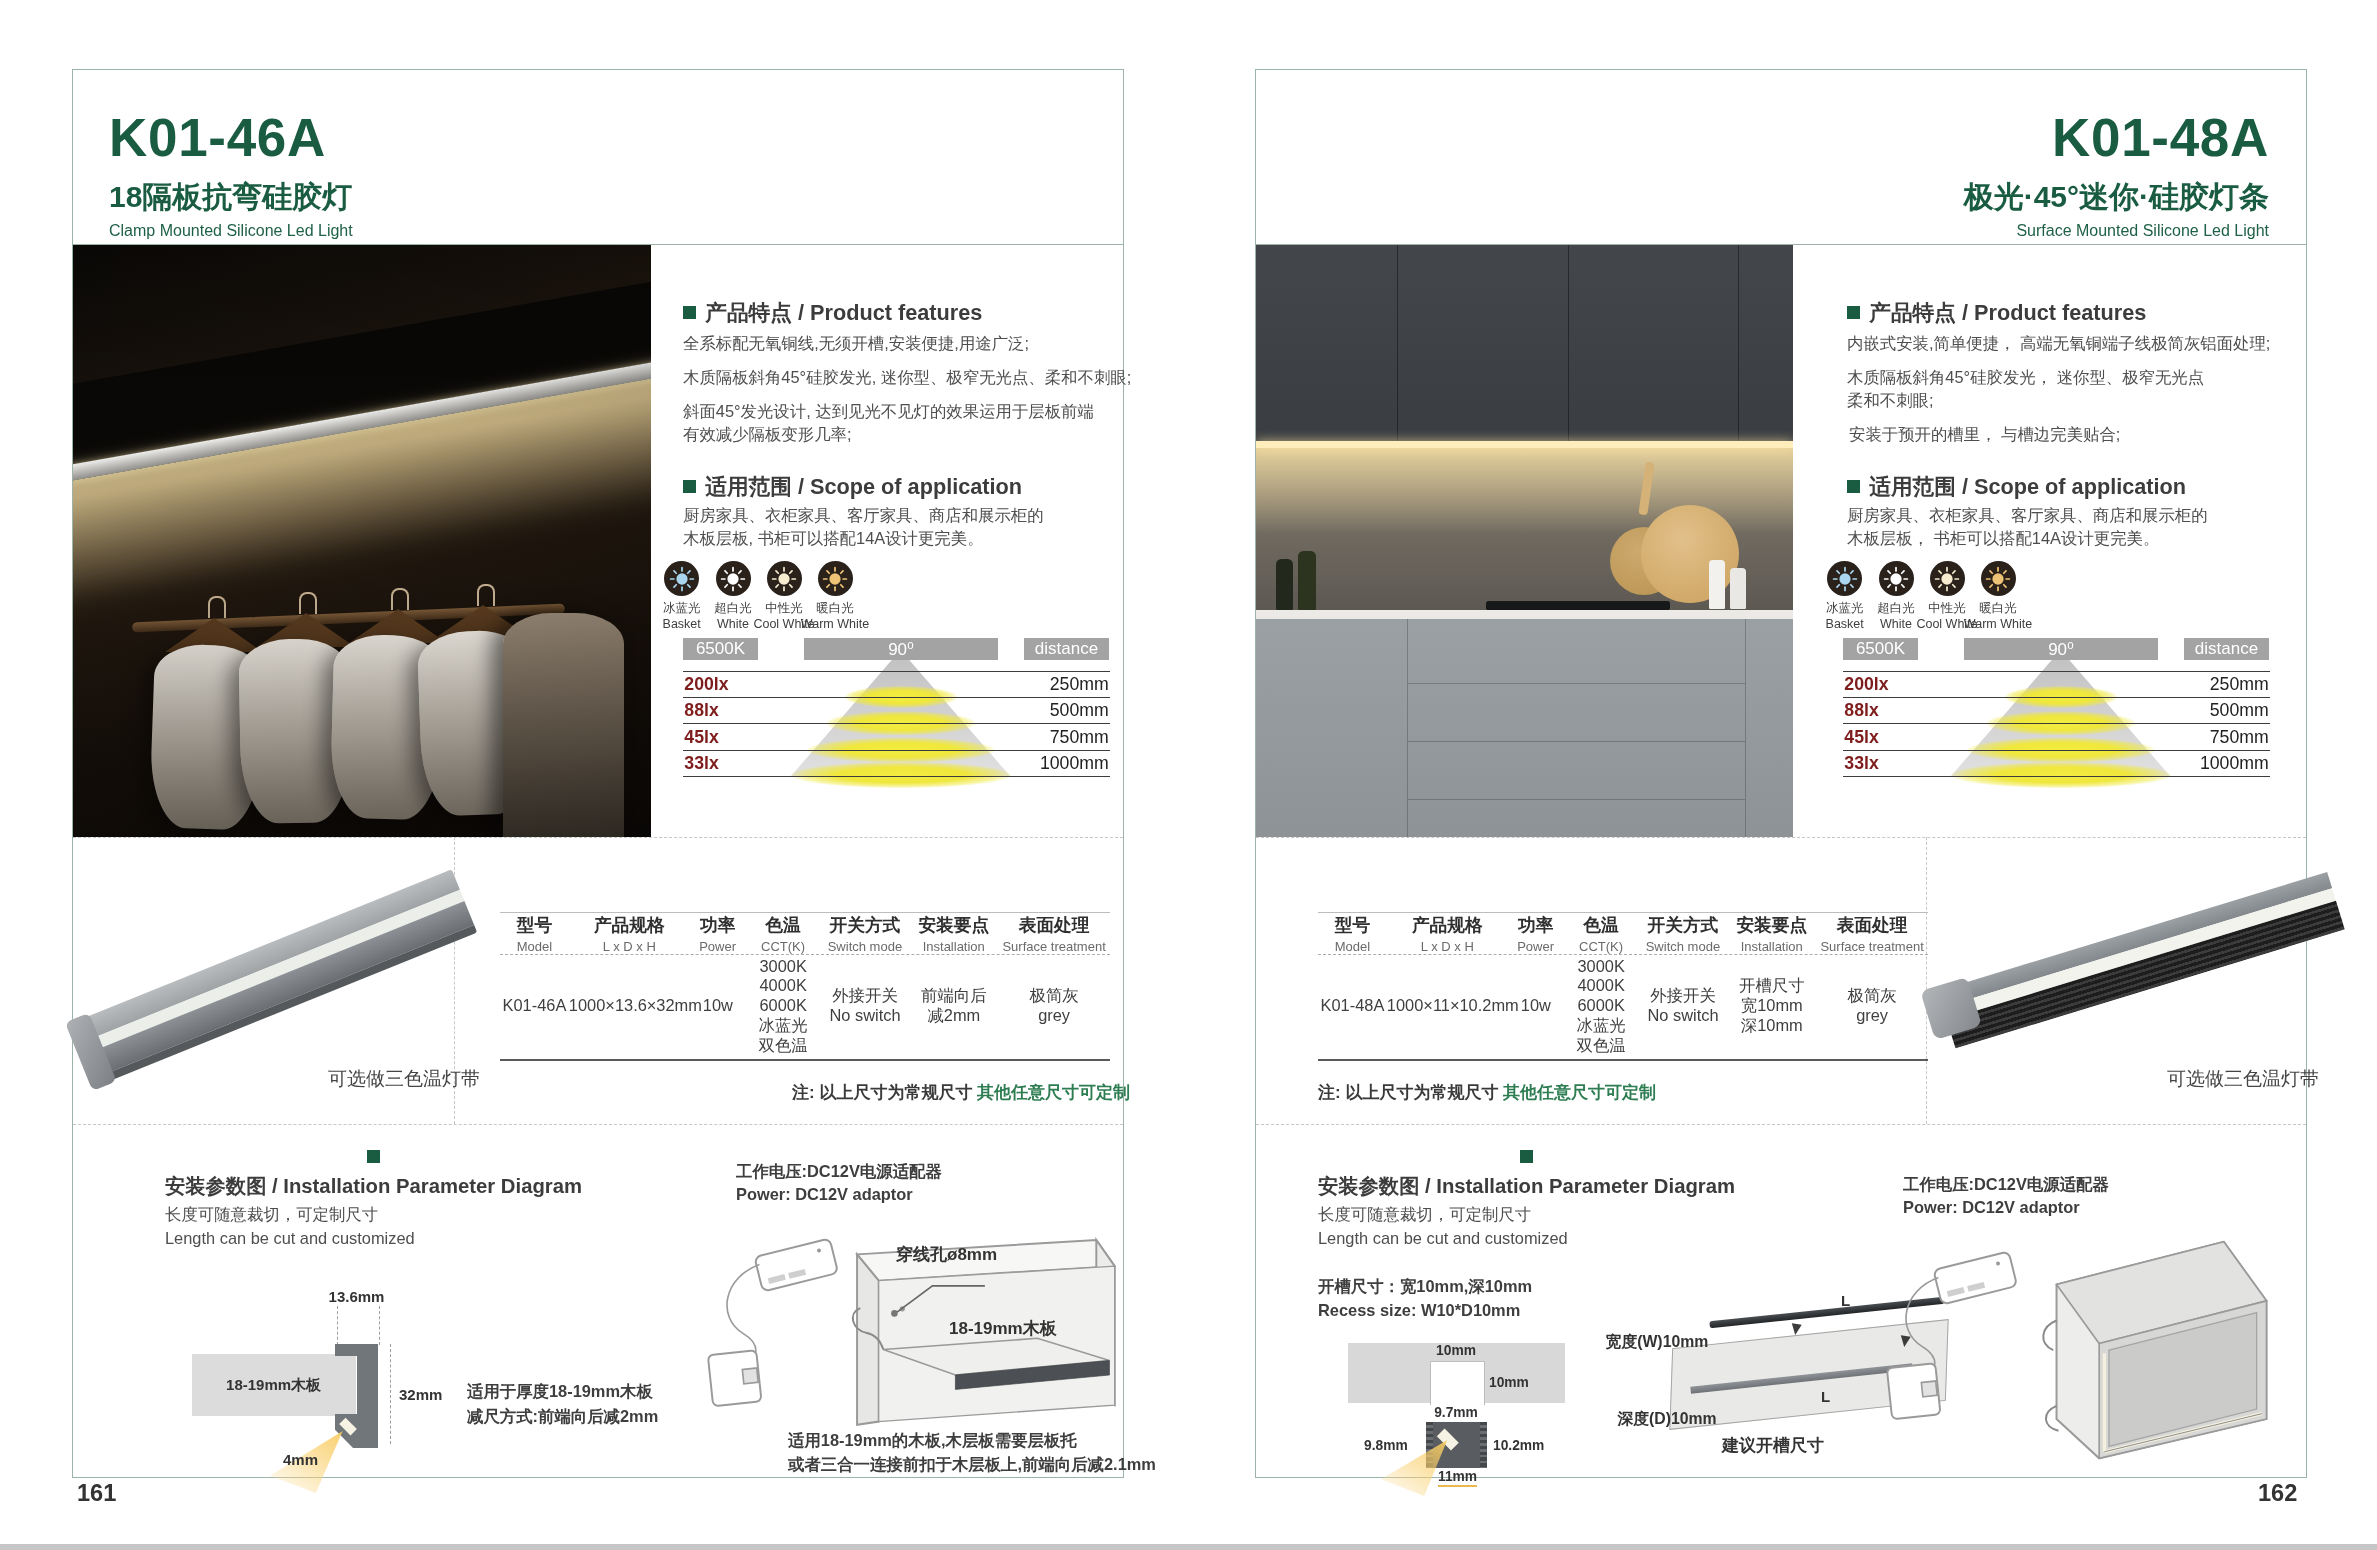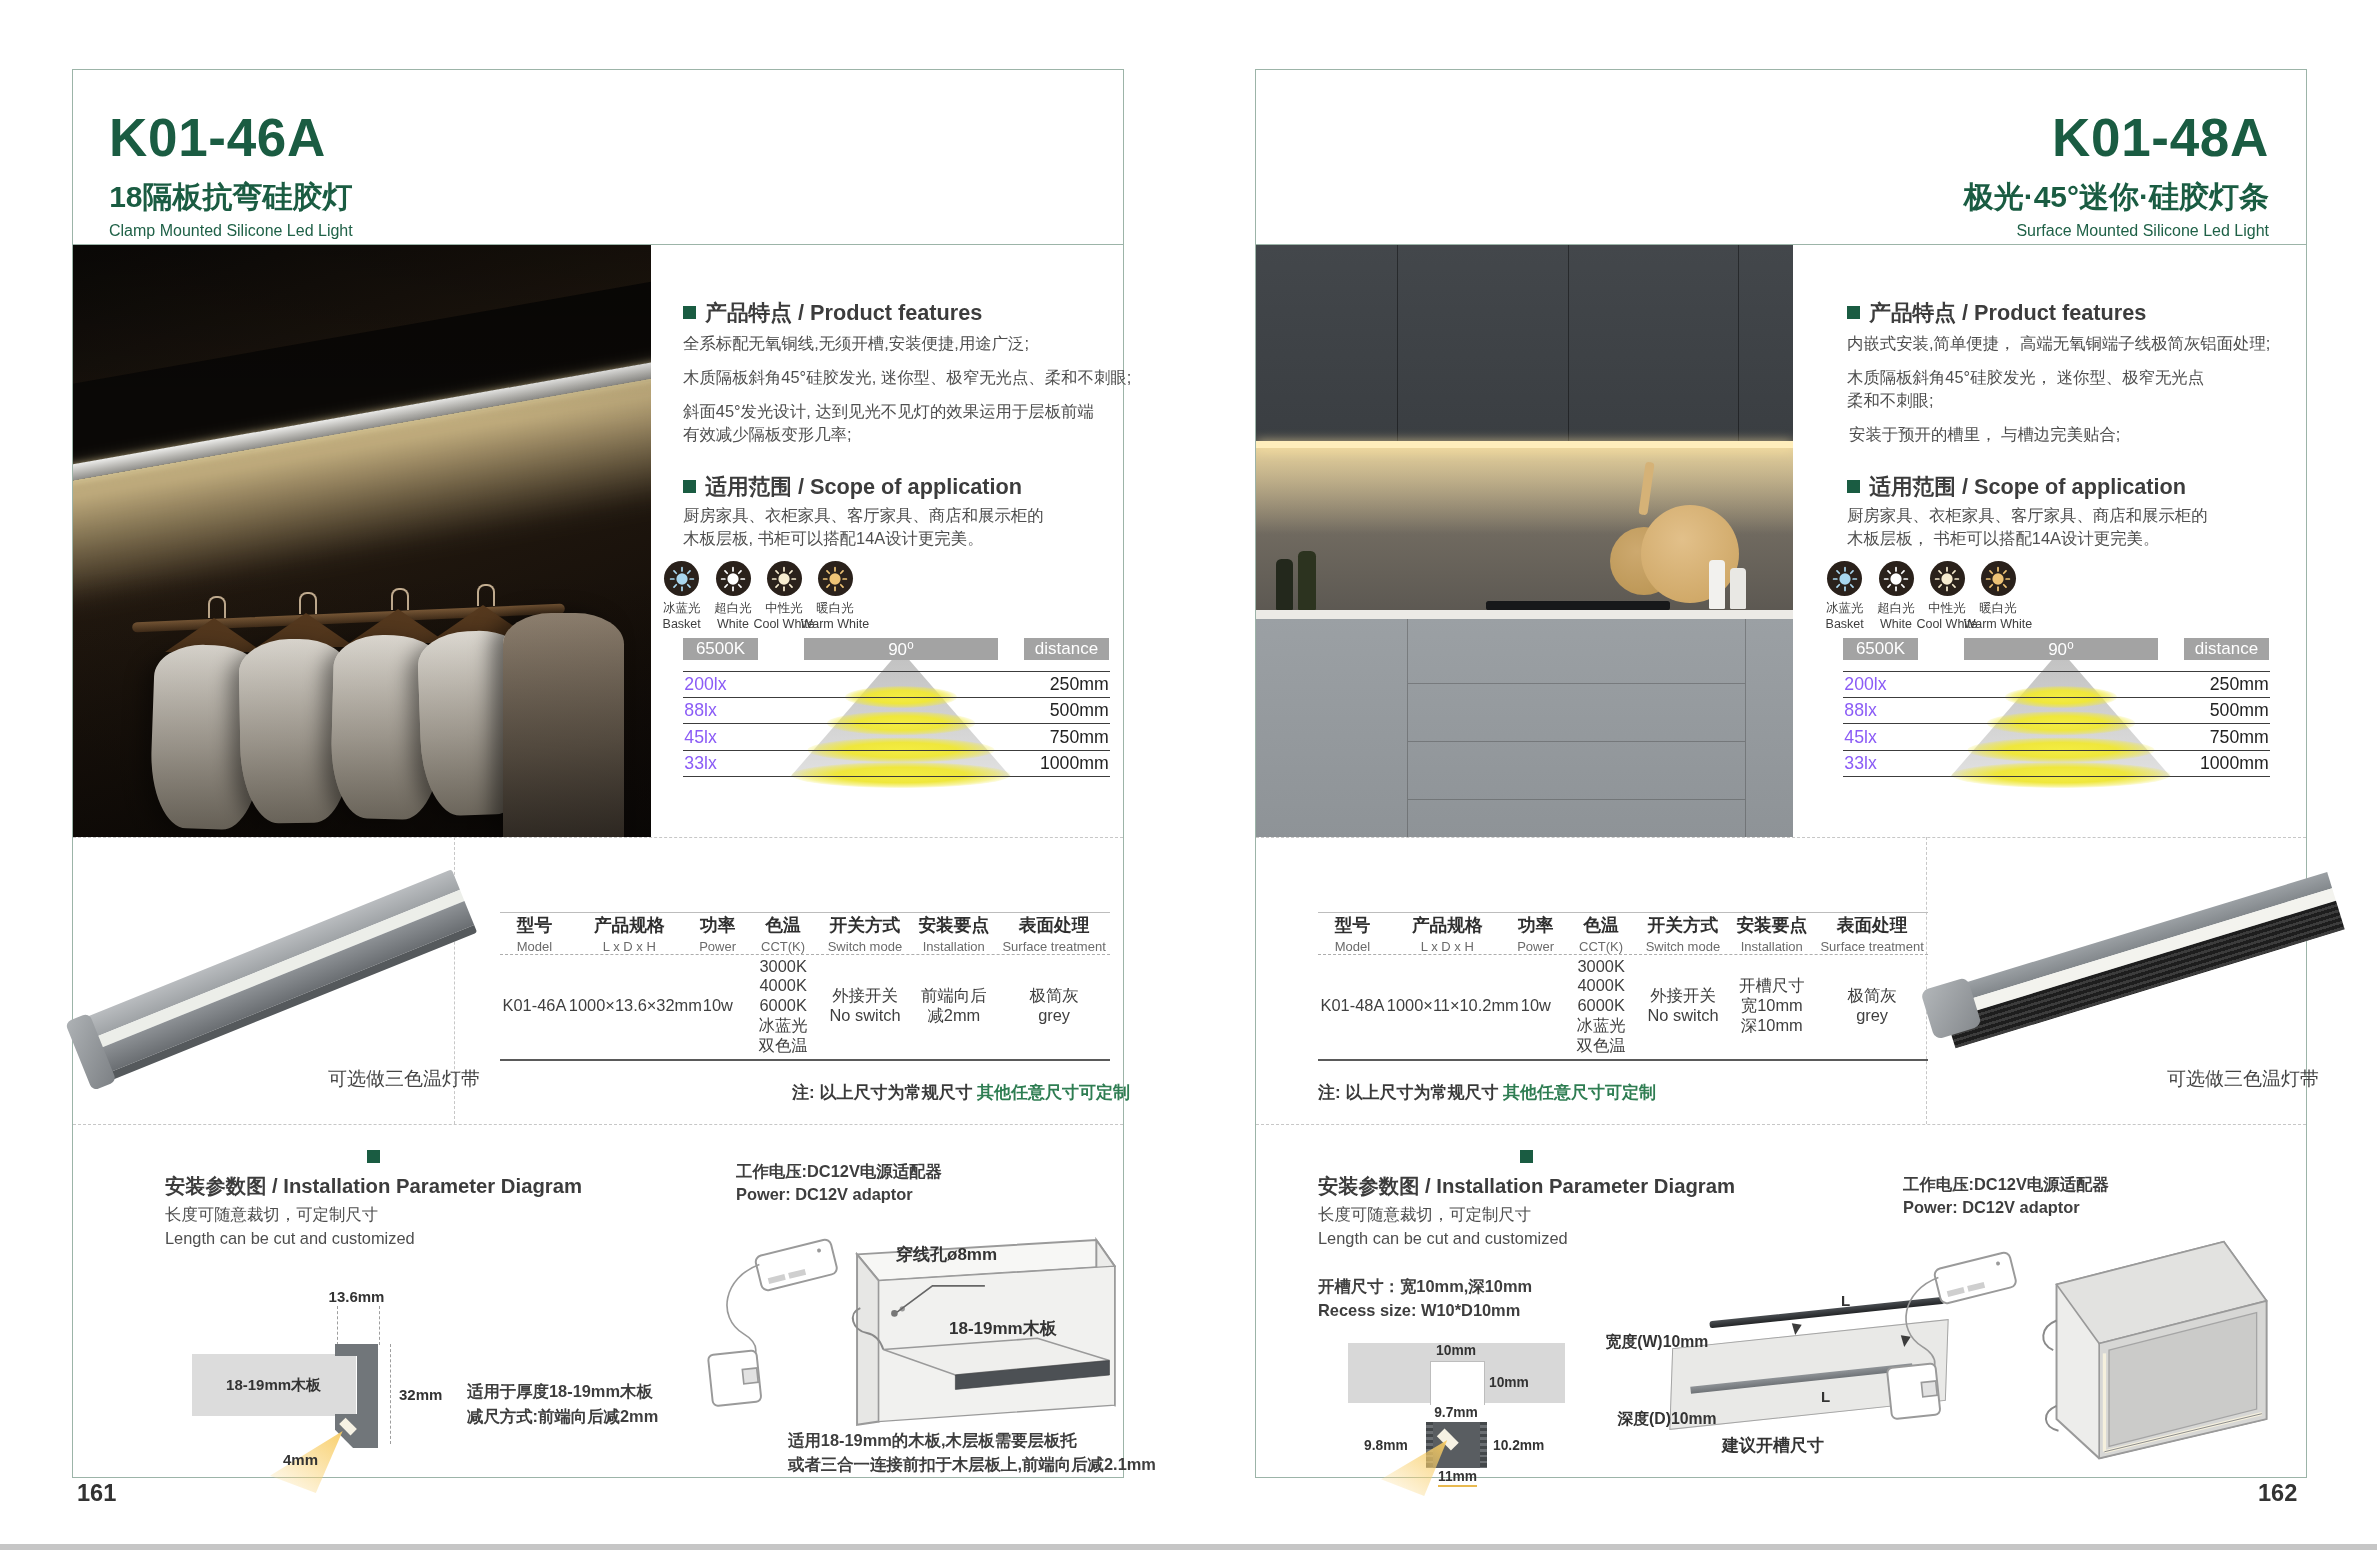--- a/index.html
+++ b/index.html
@@ -17,21 +17,21 @@
   .sq{width:13px;height:13px;background:#1a5c42;flex:0 0 auto;}
   .body-t{font-size:16.4px;color:#4e4e4e;white-space:nowrap;}
   .icon-item{position:absolute;top:0;width:112px;transform:translateX(-50%);text-align:center;}
   .icon-circle{width:35px;height:35px;border-radius:50%;background:#2a211b;margin:0 auto;display:flex;align-items:center;justify-content:center;}
   .icon-label{font-size:12.5px;color:#3e3e3e;line-height:1.25;margin-top:5.3px;white-space:nowrap;}
   
   .chart{width:427px;height:141px;}
   .bar{position:absolute;top:0;height:22px;background:#a3a3a3;color:#fff;font-size:17px;
        display:flex;align-items:center;justify-content:center;}
   .dline{position:absolute;left:0;right:0;height:0.7px;background:#3c3c3c;z-index:3;}
-  .lux{position:absolute;left:1.3px;font-size:17.7px;color:#8b5cf6;z-index:4;}
+  .lux{position:absolute;left:1.3px;font-size:17.7px;color:#7f1d1d;z-index:4;font-weight:bold;}
   .mm{position:absolute;right:1.3px;font-size:17.7px;color:#222;z-index:4;text-align:right;}
   .cone{position:absolute;left:108px;top:22px;width:219px;height:116px;z-index:1;
         clip-path:polygon(46% 0,54% 0,100% 100%,0 100%);
         background:linear-gradient(to bottom,rgba(145,145,145,.55),rgba(175,175,175,.38));}
   .glow{position:absolute;z-index:2;border-radius:50%;transform:translate(-50%,-50%);
         background:radial-gradient(ellipse at center,#f4ed41 0%,#efe73c 42%,rgba(240,232,60,.5) 62%,rgba(240,232,60,0) 74%);}
   
   .dash-h{position:absolute;left:0;right:0;border-top:1.3px dashed #c7c7c7;}
   .dash-v{position:absolute;border-left:1.3px dashed #c7c7c7;}
   
@@ -65,21 +65,21 @@
   .lineart{stroke:#9a9a9a;stroke-width:3;fill:#ffffff;}
   .lineart2{stroke:#9a9a9a;stroke-width:2.5;}
 </style>
 </head>
 <body>
 
 <div class="page" id="pageL">
 
   <div class="abs" style="left:36px;top:41px;">
     <div class="model-title">K01-46A</div>
-    <div class="sub-cn" style="margin-top:18.4px;text-align:center;">18隔板抗弯硅胶灯</div>
+    <div class="sub-cn" style="margin-top:18.4px;">18隔板抗弯硅胶灯</div>
     <div class="sub-en" style="margin-top:10.5px;">Clamp Mounted Silicone Led Light</div>
   </div>
   <div class="abs title-divider"></div>
 
   <div class="abs photoL">
     <div class="abs" style="left:-39px;top:85px;width:696px;height:98px;background:#0a0806;transform:rotate(-10deg);"></div>
     <div class="abs" style="left:-39px;top:176px;width:696px;height:131px;transform:rotate(-10deg);filter:blur(10.5px);
          background:linear-gradient(to bottom,rgba(243,219,160,.9),rgba(243,219,160,0));"></div>
     <div class="abs" style="left:-39px;top:165px;width:696px;height:15.8px;transform:rotate(-10deg);
          background:linear-gradient(#ececea,#b8b7b3 55%,#8e8d89);box-shadow:0 2.6px 9.2px rgba(255,236,180,.8);"></div>

